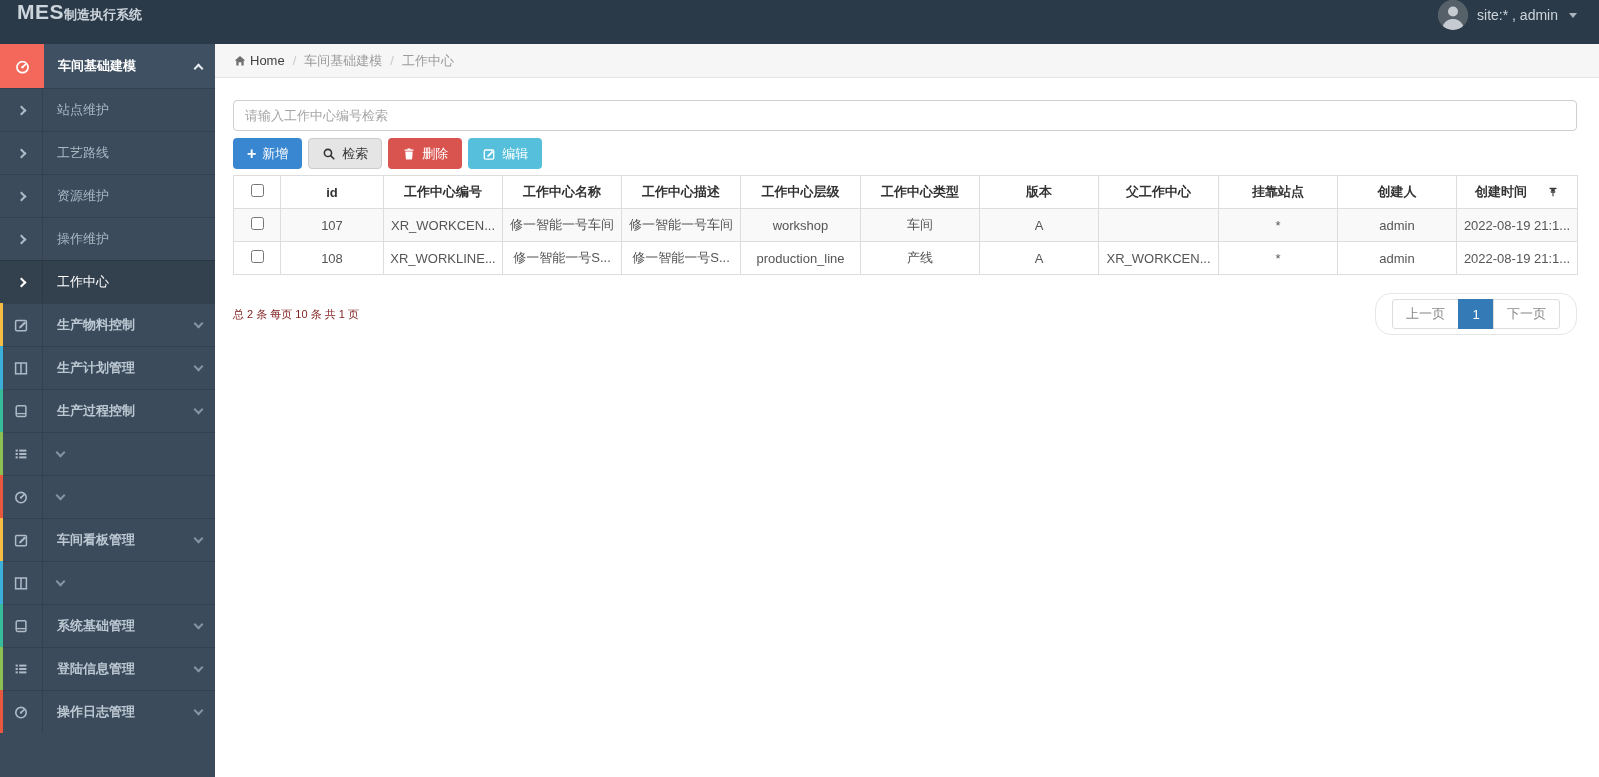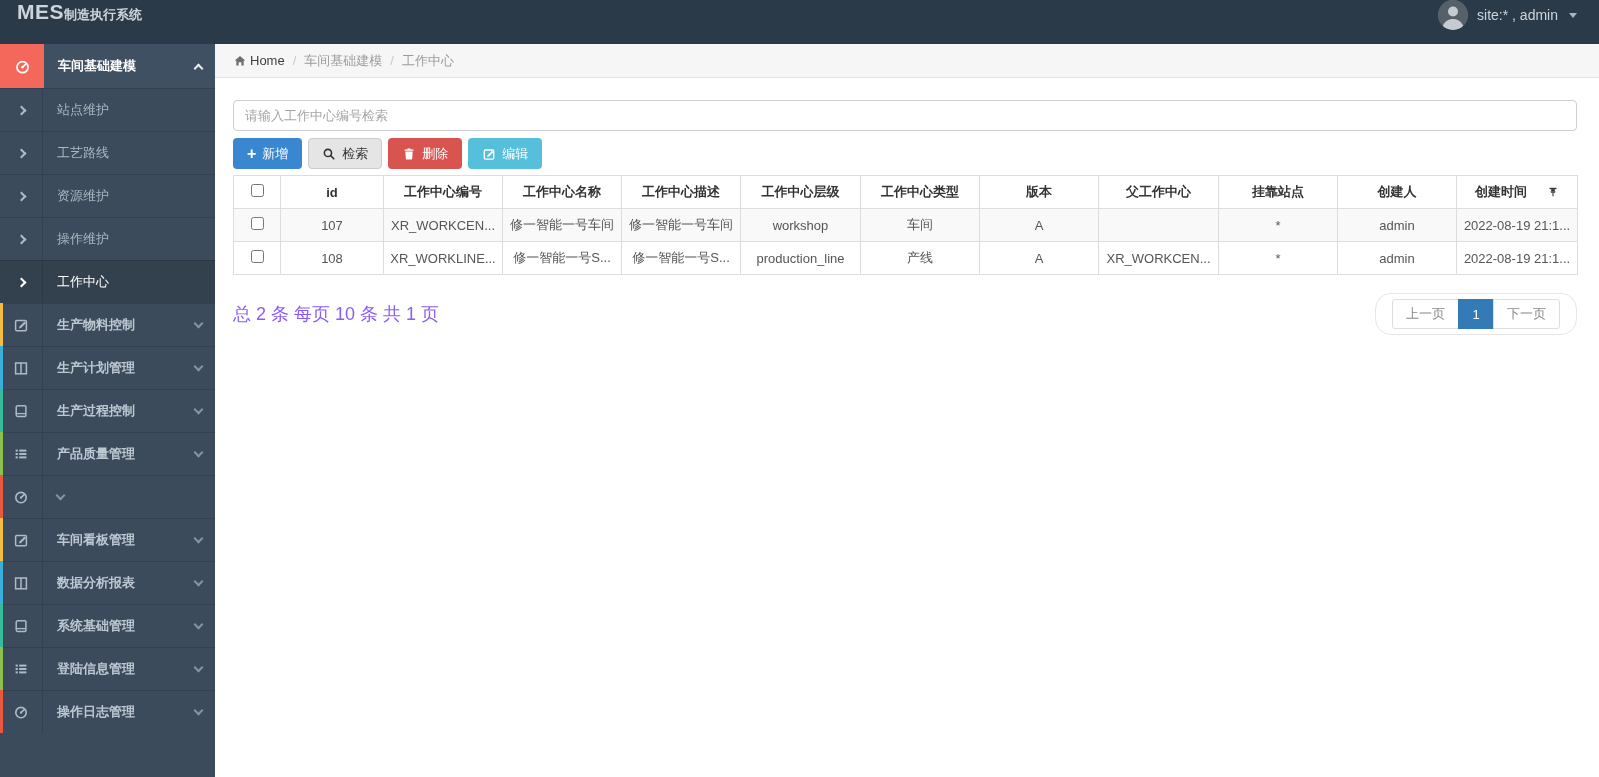--- a/index.html
+++ b/index.html
@@ -80,21 +80,21 @@
                        overflow:hidden; white-space:nowrap; }
   .grid th { color:#333; font-weight:bold; background:#fff; }
   .grid tbody tr.striped { background:#f9f9f9; }
   .grid input[type=checkbox] { width:13px; height:13px; cursor:pointer; }
   .th-pin { display:inline-flex; align-items:center; gap:20px; justify-content:center; }
   .pin-icon { color:#333; cursor:pointer; display:inline-flex; }
 
   
   .table-footer { width:1344px; margin-top:18px; display:flex; align-items:center;
                   justify-content:space-between; }
-  .summary { font-size:18px; color:#8b5cf6; }
+  .summary { font-size:11px; color:#7f1d1d; }
   .pager-box { border:1px solid #e7e7e7; border-radius:16px; padding:5px 16px; display:inline-flex; }
   .pager { display:inline-flex; }
   .page-btn { min-width:36px; height:30px; padding:0 13px; display:inline-flex; align-items:center;
               justify-content:center; font-size:13px; color:#8a8a8a; background:#fff;
               border:1px solid #ddd; margin-left:-1px; cursor:pointer; }
   .page-btn.first { border-radius:3px 0 0 3px; margin-left:0; }
   .page-btn.last { border-radius:0 3px 3px 0; }
   .page-btn.active { background:#337ab7; border-color:#337ab7; color:#fff; }
 </style>
 </head>
@@ -255,21 +255,20 @@
             <i class="chev down"></i>
           </span>
       </div>
       <div class="menu-item group">
         <i class="group-strip" style="background: rgb(140, 193, 82);"></i>
         <span class="icon-col">
             <svg width="16" height="16" viewBox="0 0 16 16">
               <use href="#sym-list"></use>
             </svg>
           </span>
-        <span class="menu-label">产品质量管理</span>
         <span class="menu-right">
             <i class="chev down"></i>
           </span>
       </div>
       <div class="menu-item group">
         <i class="group-strip" style="background: rgb(233, 87, 63);"></i>
         <span class="icon-col">
             <svg width="16" height="16" viewBox="0 0 16 16">
               <use href="#sym-gauge"></use>
             </svg>
@@ -290,21 +289,20 @@
             <i class="chev down"></i>
           </span>
       </div>
       <div class="menu-item group">
         <i class="group-strip" style="background: rgb(59, 175, 218);"></i>
         <span class="icon-col">
             <svg width="16" height="16" viewBox="0 0 16 16">
               <use href="#sym-columns"></use>
             </svg>
           </span>
-        <span class="menu-label">数据分析报表</span>
         <span class="menu-right">
             <i class="chev down"></i>
           </span>
       </div>
       <div class="menu-item group">
         <i class="group-strip" style="background: rgb(55, 188, 155);"></i>
         <span class="icon-col">
             <svg width="16" height="16" viewBox="0 0 16 16">
               <use href="#sym-book"></use>
             </svg>

